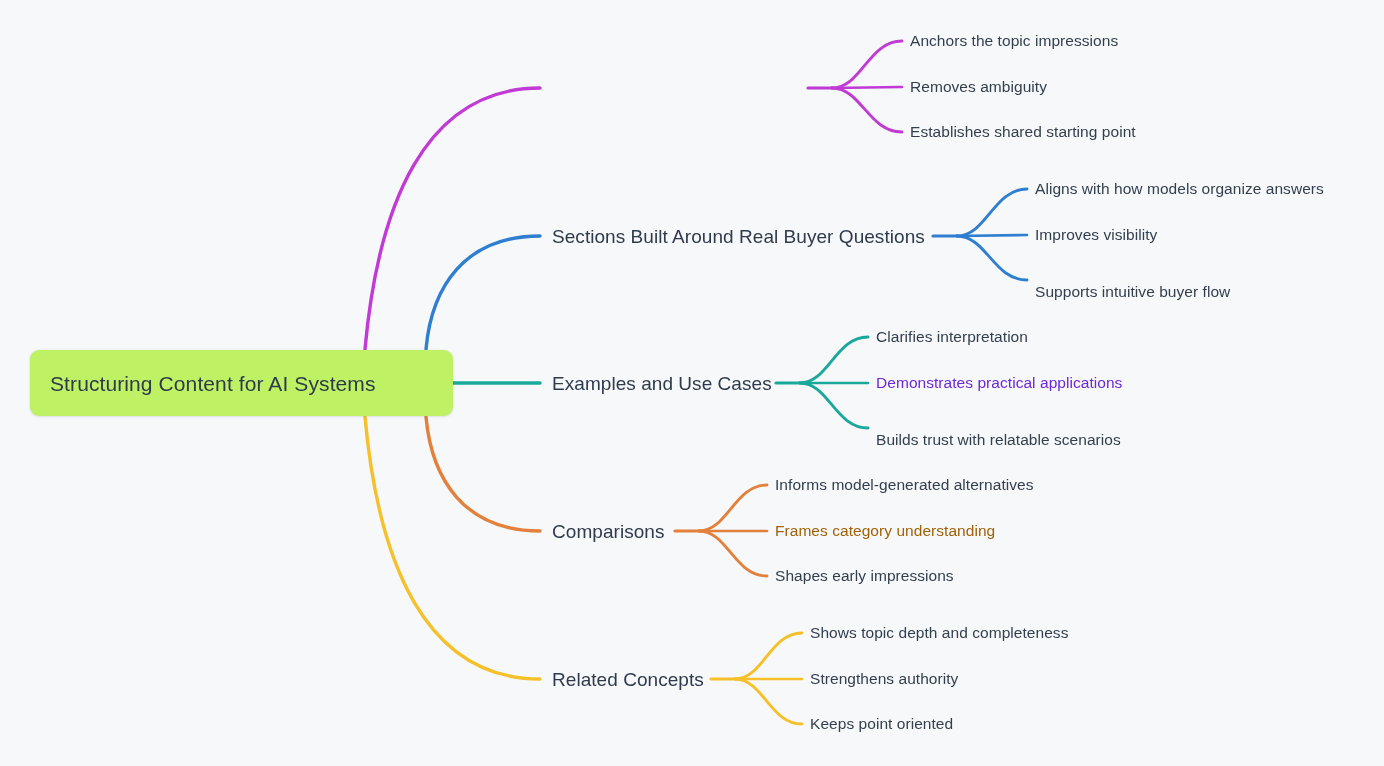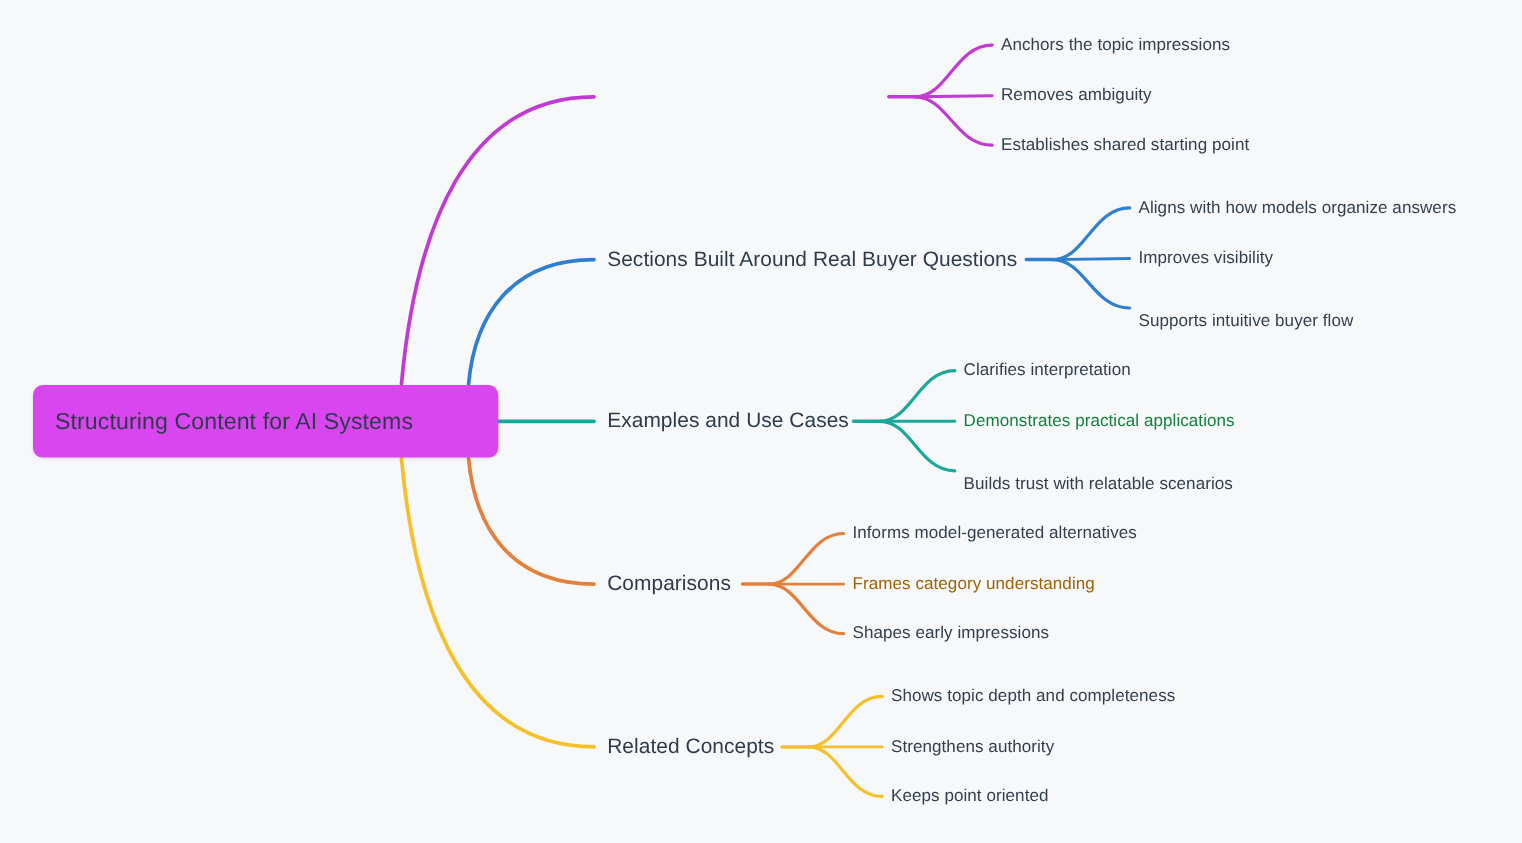--- a/index.html
+++ b/index.html
@@ -90,33 +90,33 @@
       <path d="M 675 531 L 699 531" fill="none" stroke="#e3813c" stroke-width="3.2" stroke-linecap="round" stroke-linejoin="round"></path>
       <path d="M 699 531 C 727.56 531, 734.36 485, 767 485" fill="none" stroke="#e3813c" stroke-width="2.9" stroke-linecap="round" stroke-linejoin="round"></path>
       <path d="M 699 531 L 767 531" fill="none" stroke="#e3813c" stroke-width="2.6" stroke-linecap="round" stroke-linejoin="round"></path>
       <path d="M 699 531 C 727.56 531, 734.36 576, 767 576" fill="none" stroke="#e3813c" stroke-width="2.9" stroke-linecap="round" stroke-linejoin="round"></path>
       <path d="M 365 417 C 378.1 561.1, 424.5 679, 540 679" fill="none" stroke="#f5c02a" stroke-width="3.4" stroke-linecap="round" stroke-linejoin="round"></path>
       <path d="M 711 679 L 735 679" fill="none" stroke="#f5c02a" stroke-width="3.2" stroke-linecap="round" stroke-linejoin="round"></path>
       <path d="M 735 679 C 763.14 679, 769.84 633, 802 633" fill="none" stroke="#f5c02a" stroke-width="2.9" stroke-linecap="round" stroke-linejoin="round"></path>
       <path d="M 735 679 L 802 679" fill="none" stroke="#f5c02a" stroke-width="2.6" stroke-linecap="round" stroke-linejoin="round"></path>
       <path d="M 735 679 C 763.14 679, 769.84 724, 802 724" fill="none" stroke="#f5c02a" stroke-width="2.9" stroke-linecap="round" stroke-linejoin="round"></path>
     </svg>
-  <div class="root-card" id="root-card" style="left: 30px; top: 350px; width: 423px; height: 66px; background: #d946ef;">
+  <div class="root-card" id="root-card" style="left: 30px; top: 350px; width: 423px; height: 66px; background: #bef264;">
     <span class="root-card-label" style="color: rgb(47, 59, 76);">Structuring Content for AI Systems</span>
   </div>
     <div class="node-label leaf-label" style="left: 910px; top: 41px; color: rgb(51, 63, 79);">Anchors the topic impressions</div>
     <div class="node-label leaf-label" style="left: 910px; top: 87px; color: rgb(51, 63, 79);">Removes ambiguity</div>
     <div class="node-label leaf-label" style="left: 910px; top: 132px; color: rgb(51, 63, 79);">Establishes shared starting point</div>
     <div class="node-label leaf-label" style="left: 1035px; top: 189px; color: rgb(51, 63, 79);">Aligns with how models organize answers</div>
     <div class="node-label branch-label branch-label-right" style="left: 552px; top: 236px; color: rgb(47, 59, 76);">Sections Built Around Real Buyer Questions</div>
     <div class="node-label leaf-label" style="left: 1035px; top: 235px; color: rgb(51, 63, 79);">Improves visibility</div>
     <div class="node-label leaf-label" style="left: 1035px; top: 292px; color: rgb(51, 63, 79);">Supports intuitive buyer flow</div>
     <div class="node-label branch-label branch-label-right" style="left: 552px; top: 383px; color: rgb(47, 59, 76);">Examples and Use Cases</div>
     <div class="node-label leaf-label" style="left: 876px; top: 337px; color: rgb(51, 63, 79);">Clarifies interpretation</div>
-    <div class="node-label leaf-label" style="left: 876px; top: 383px; color: #15803d; text-align: center;">Demonstrates practical applications</div>
+    <div class="node-label leaf-label" style="left: 876px; top: 383px; color: #6d28d9; text-align: center;">Demonstrates practical applications</div>
     <div class="node-label leaf-label" style="left: 876px; top: 440px; color: rgb(51, 63, 79);">Builds trust with relatable scenarios</div>
     <div class="node-label branch-label branch-label-right" style="left: 552px; top: 531px; color: rgb(47, 59, 76);">Comparisons</div>
     <div class="node-label leaf-label" style="left: 775px; top: 485px; color: rgb(51, 63, 79);">Informs model-generated alternatives</div>
     <div class="node-label leaf-label" style="left: 775px; top: 531px; color: #a16207;">Frames category understanding</div>
     <div class="node-label leaf-label" style="left: 775px; top: 576px; color: rgb(51, 63, 79);">Shapes early impressions</div>
     <div class="node-label branch-label branch-label-right" style="left: 552px; top: 679px; color: rgb(47, 59, 76);">Related Concepts</div>
     <div class="node-label leaf-label" style="left: 810px; top: 633px; color: rgb(51, 63, 79);">Shows topic depth and completeness</div>
     <div class="node-label leaf-label" style="left: 810px; top: 679px; color: rgb(51, 63, 79);">Strengthens authority</div>
     <div class="node-label leaf-label" style="left: 810px; top: 724px; color: rgb(51, 63, 79);">Keeps point oriented</div>
   </div>

